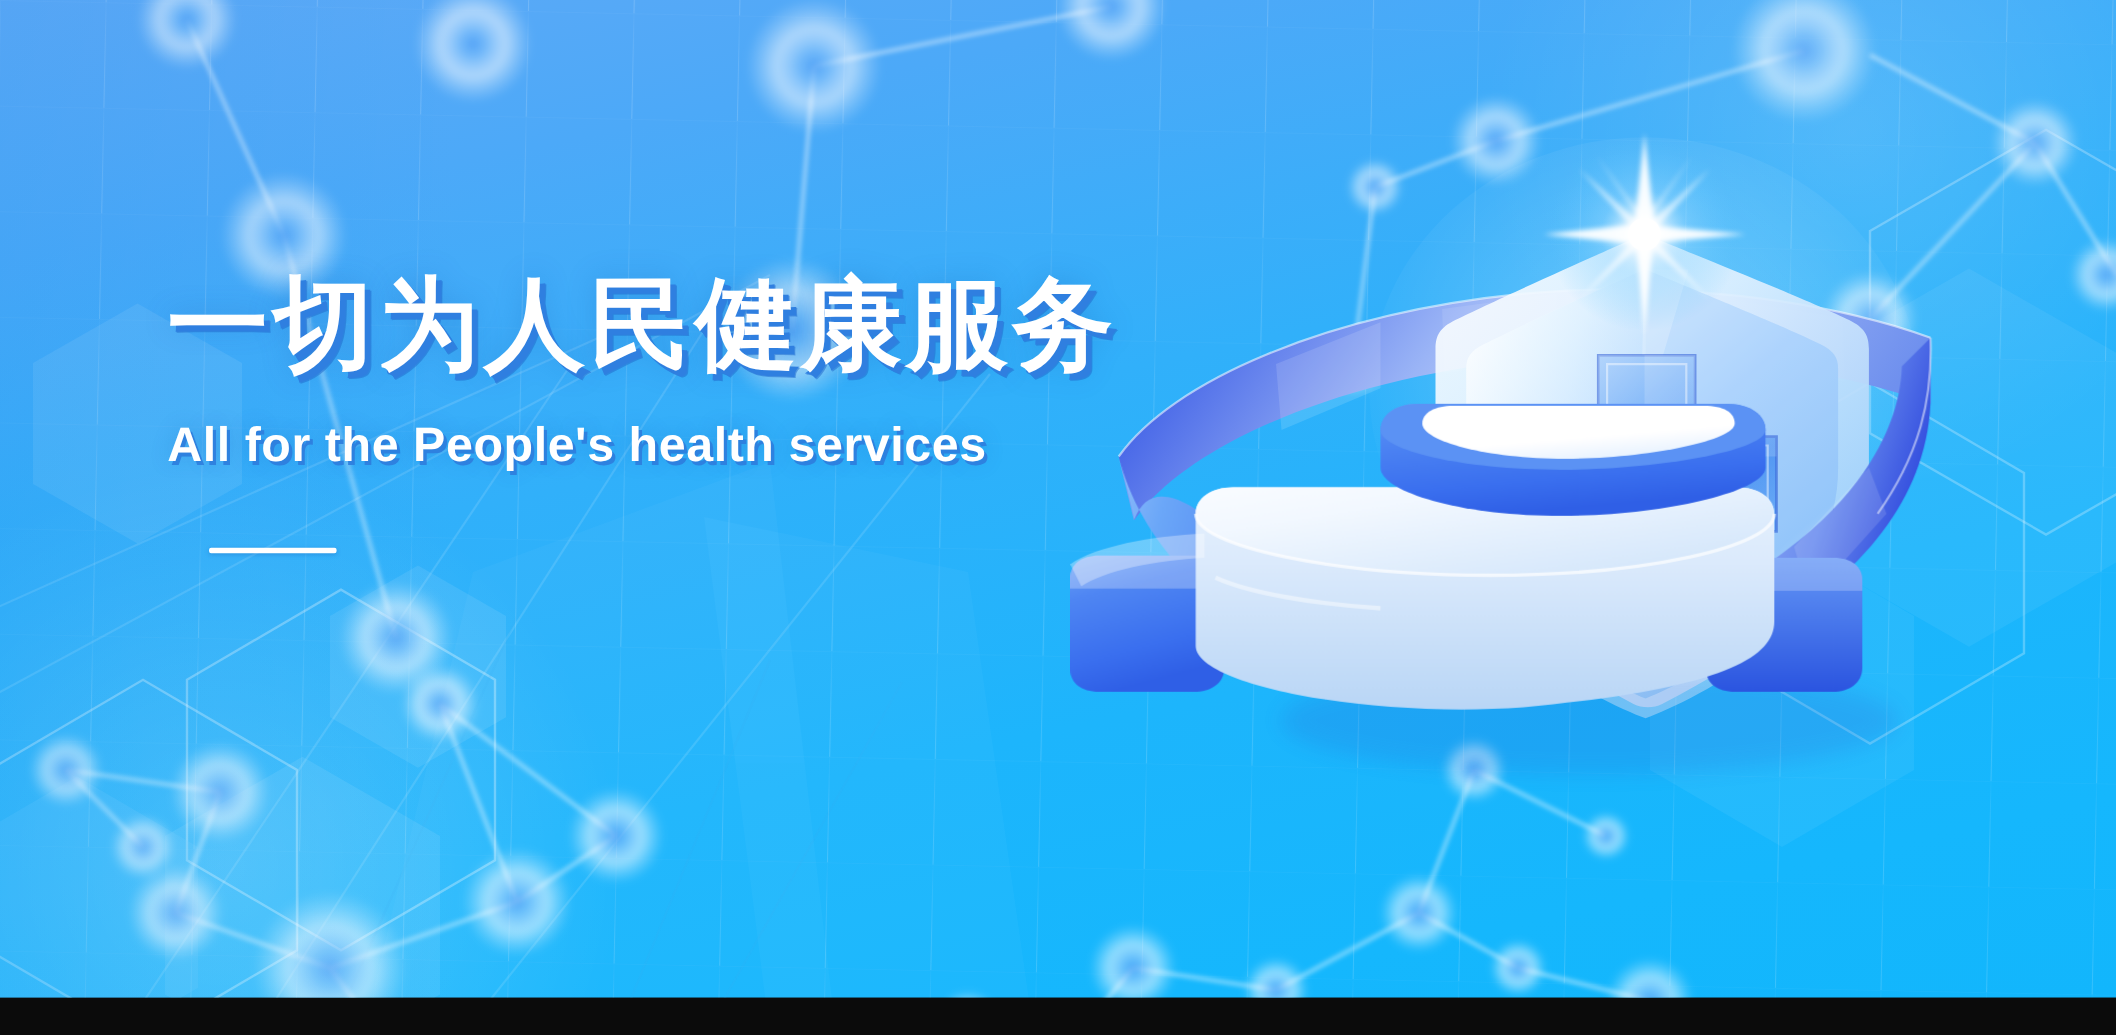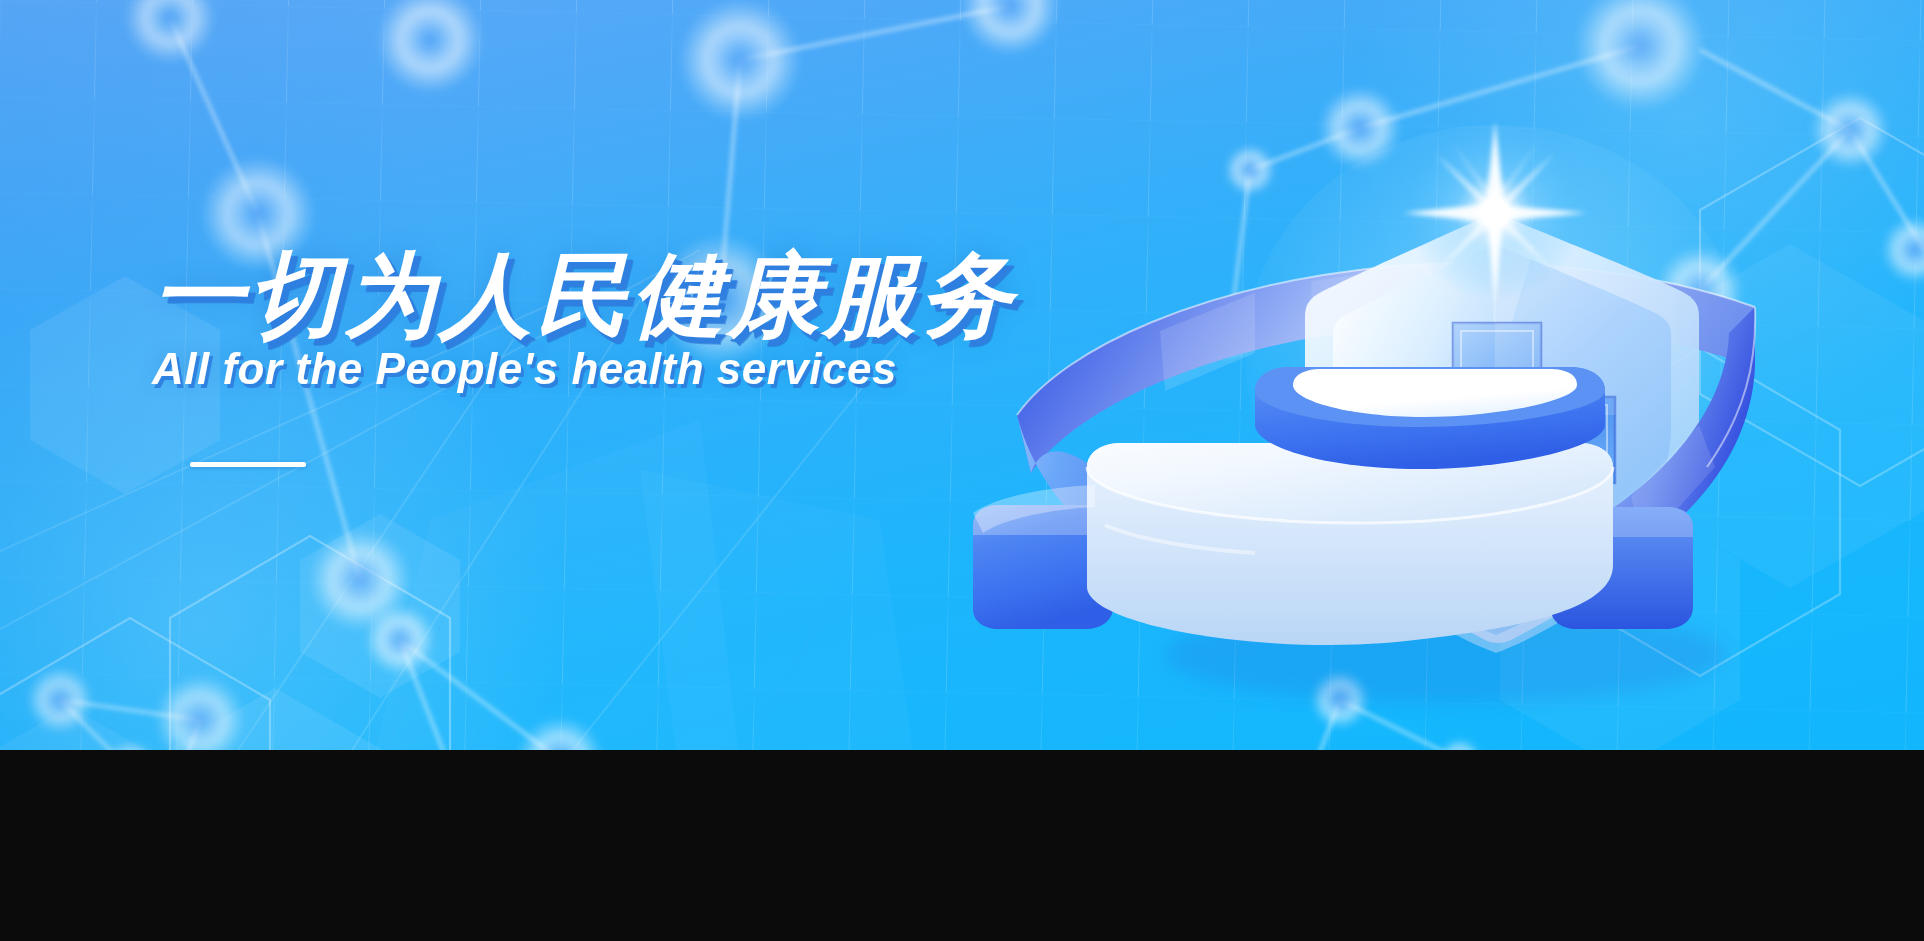--- a/index.html
+++ b/index.html
@@ -4,24 +4,23 @@
 <style>
   * { margin:0; padding:0; box-sizing:border-box; }
   html,body { background:#0b0b0b; }
   body {
     font-family:"Liberation Sans","DejaVu Sans",sans-serif;
   }
 
   .banner {
     position:relative;
     width:1924px;
-    height:750px;
+    height:907px;
     overflow:hidden;
     background:linear-gradient(168deg,#5fa9f6 0%,#4ca9f8 18%,#31b0fa 42%,#1db5fc 66%,#15b7fd 86%,#12b6fc 100%);
-    font-style:italic;
   }
 
   
   .layer { position:absolute; inset:0; pointer-events:none; }
 
   .grid-layer { opacity:.32; }
   .hex-layer  { opacity:1; }
   .mol-layer  { opacity:1; }
   .streak-layer { opacity:.55; }
   .glow-bl {
@@ -53,20 +52,21 @@
     color:#ffffff;
     letter-spacing:4px;
     white-space:nowrap;
     text-shadow:
        5px 6px 0 #2f7fe0,
        6px 7px 0 rgba(35,110,205,.55),
        0 0 26px rgba(20,90,180,.28);
     font-family:"Liberation Sans","DejaVu Sans",sans-serif;
   }
   .headline-en {
+    margin-top:36px;
     font-size:44px;
     line-height:1.1;
     font-weight:600;
     color:#ffffff;
     letter-spacing:.5px;
     white-space:nowrap;
     text-shadow:
        3px 4px 0 rgba(46,126,221,.92),
        0 0 18px rgba(20,90,180,.25);
   }

